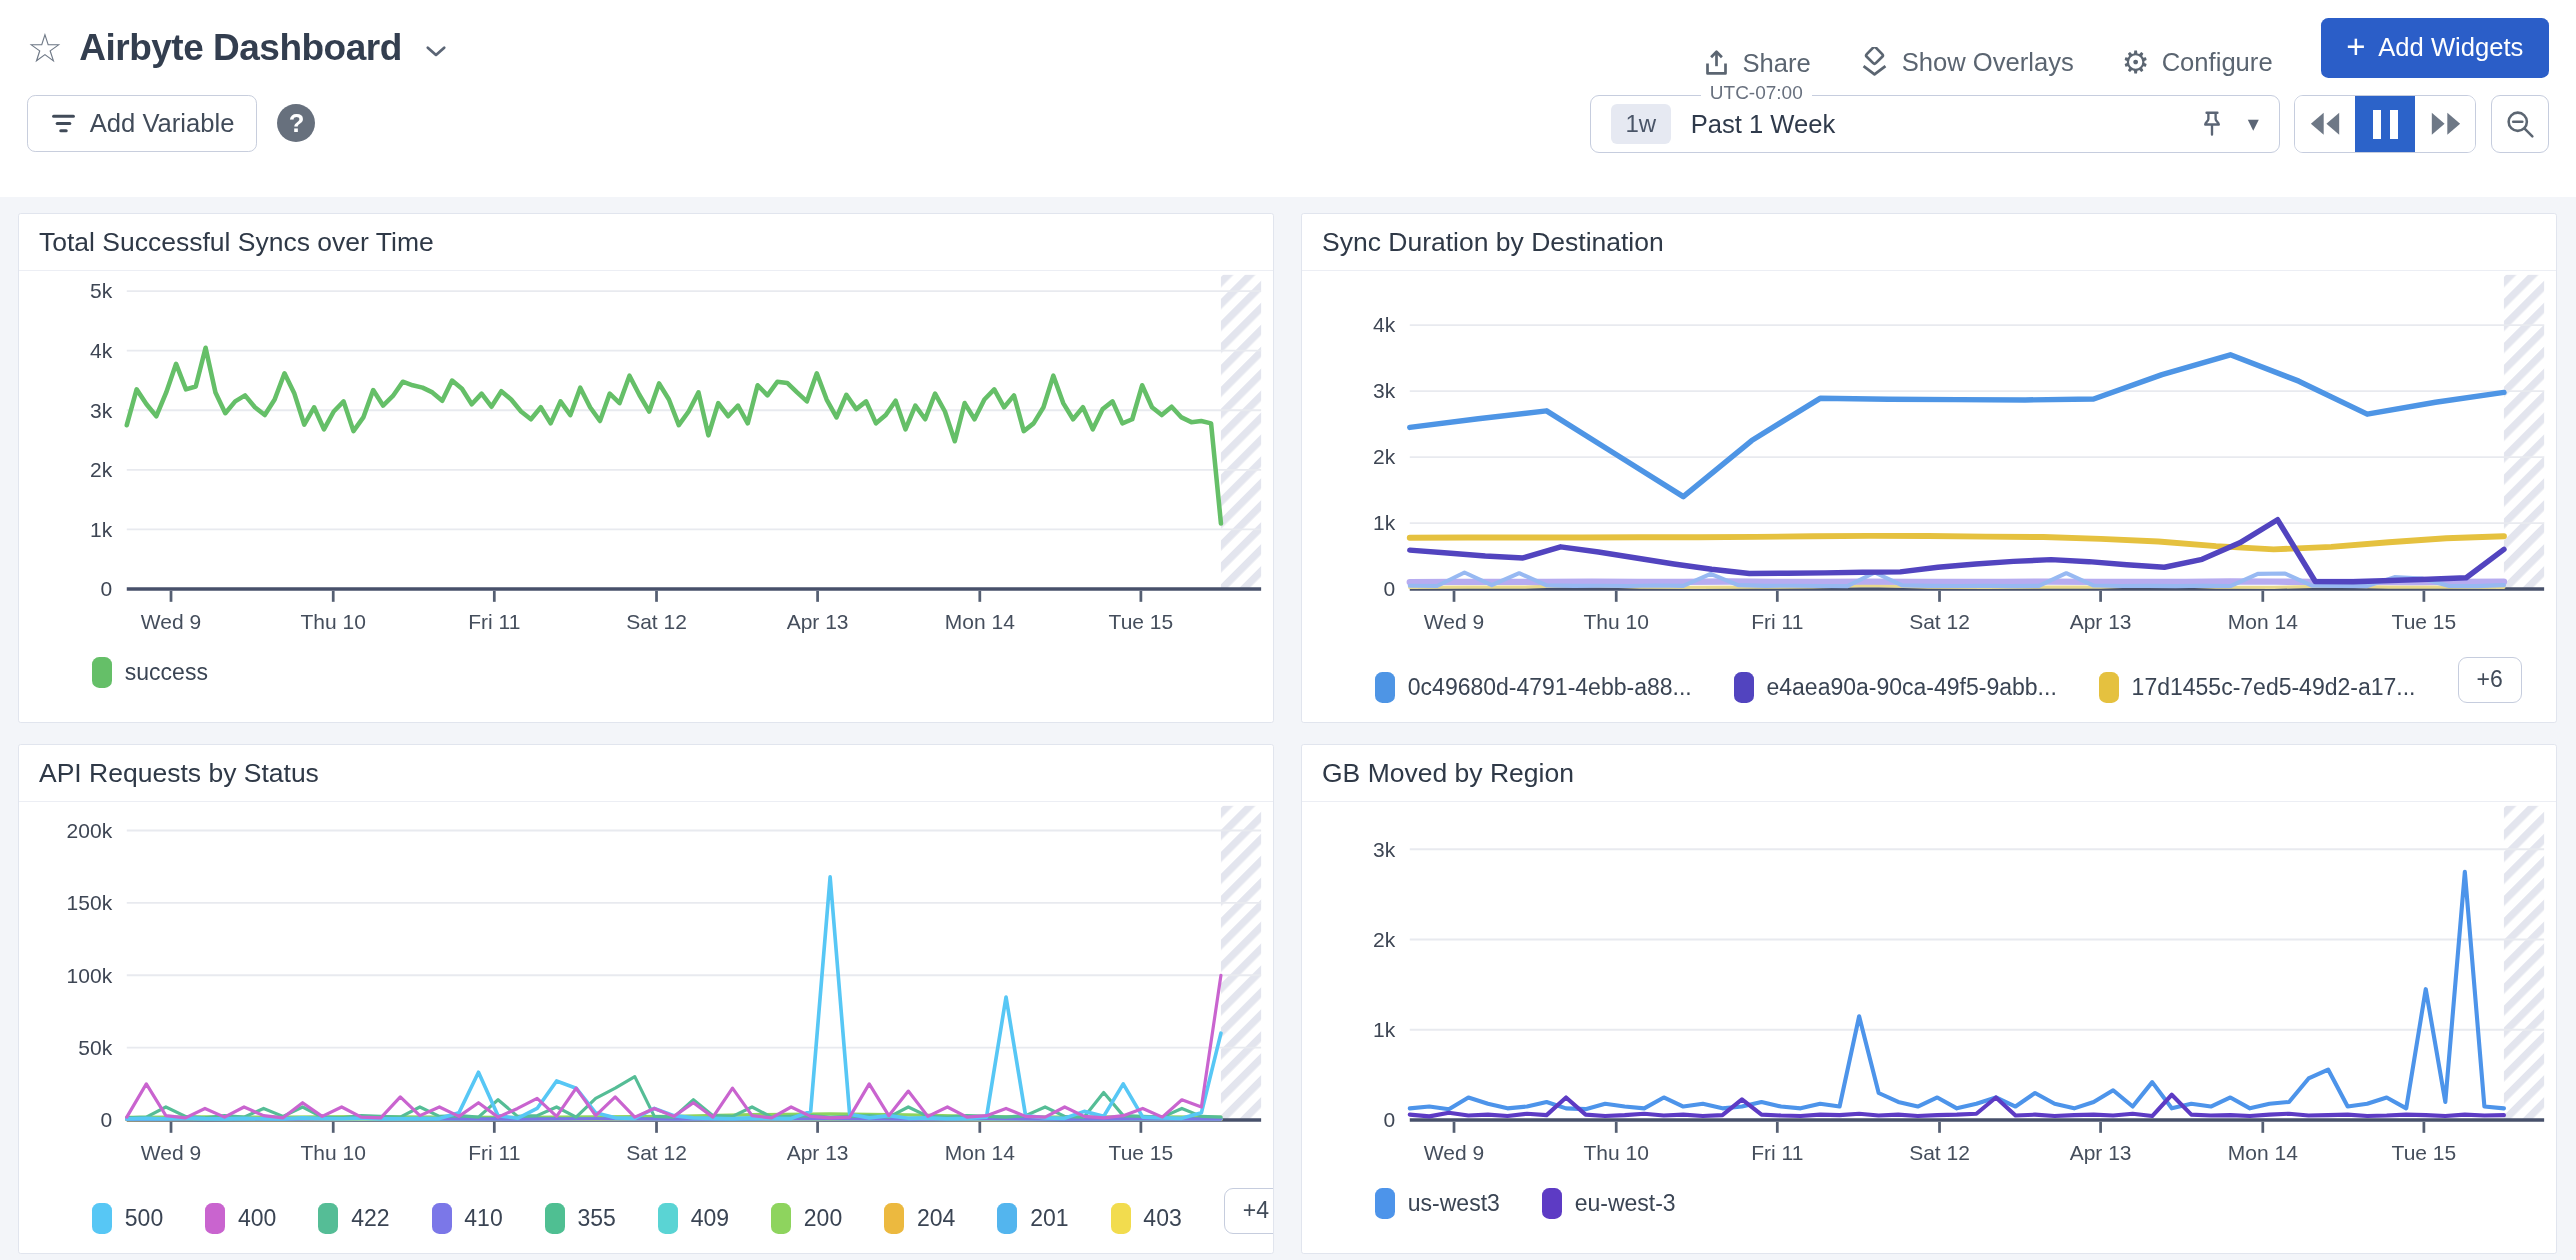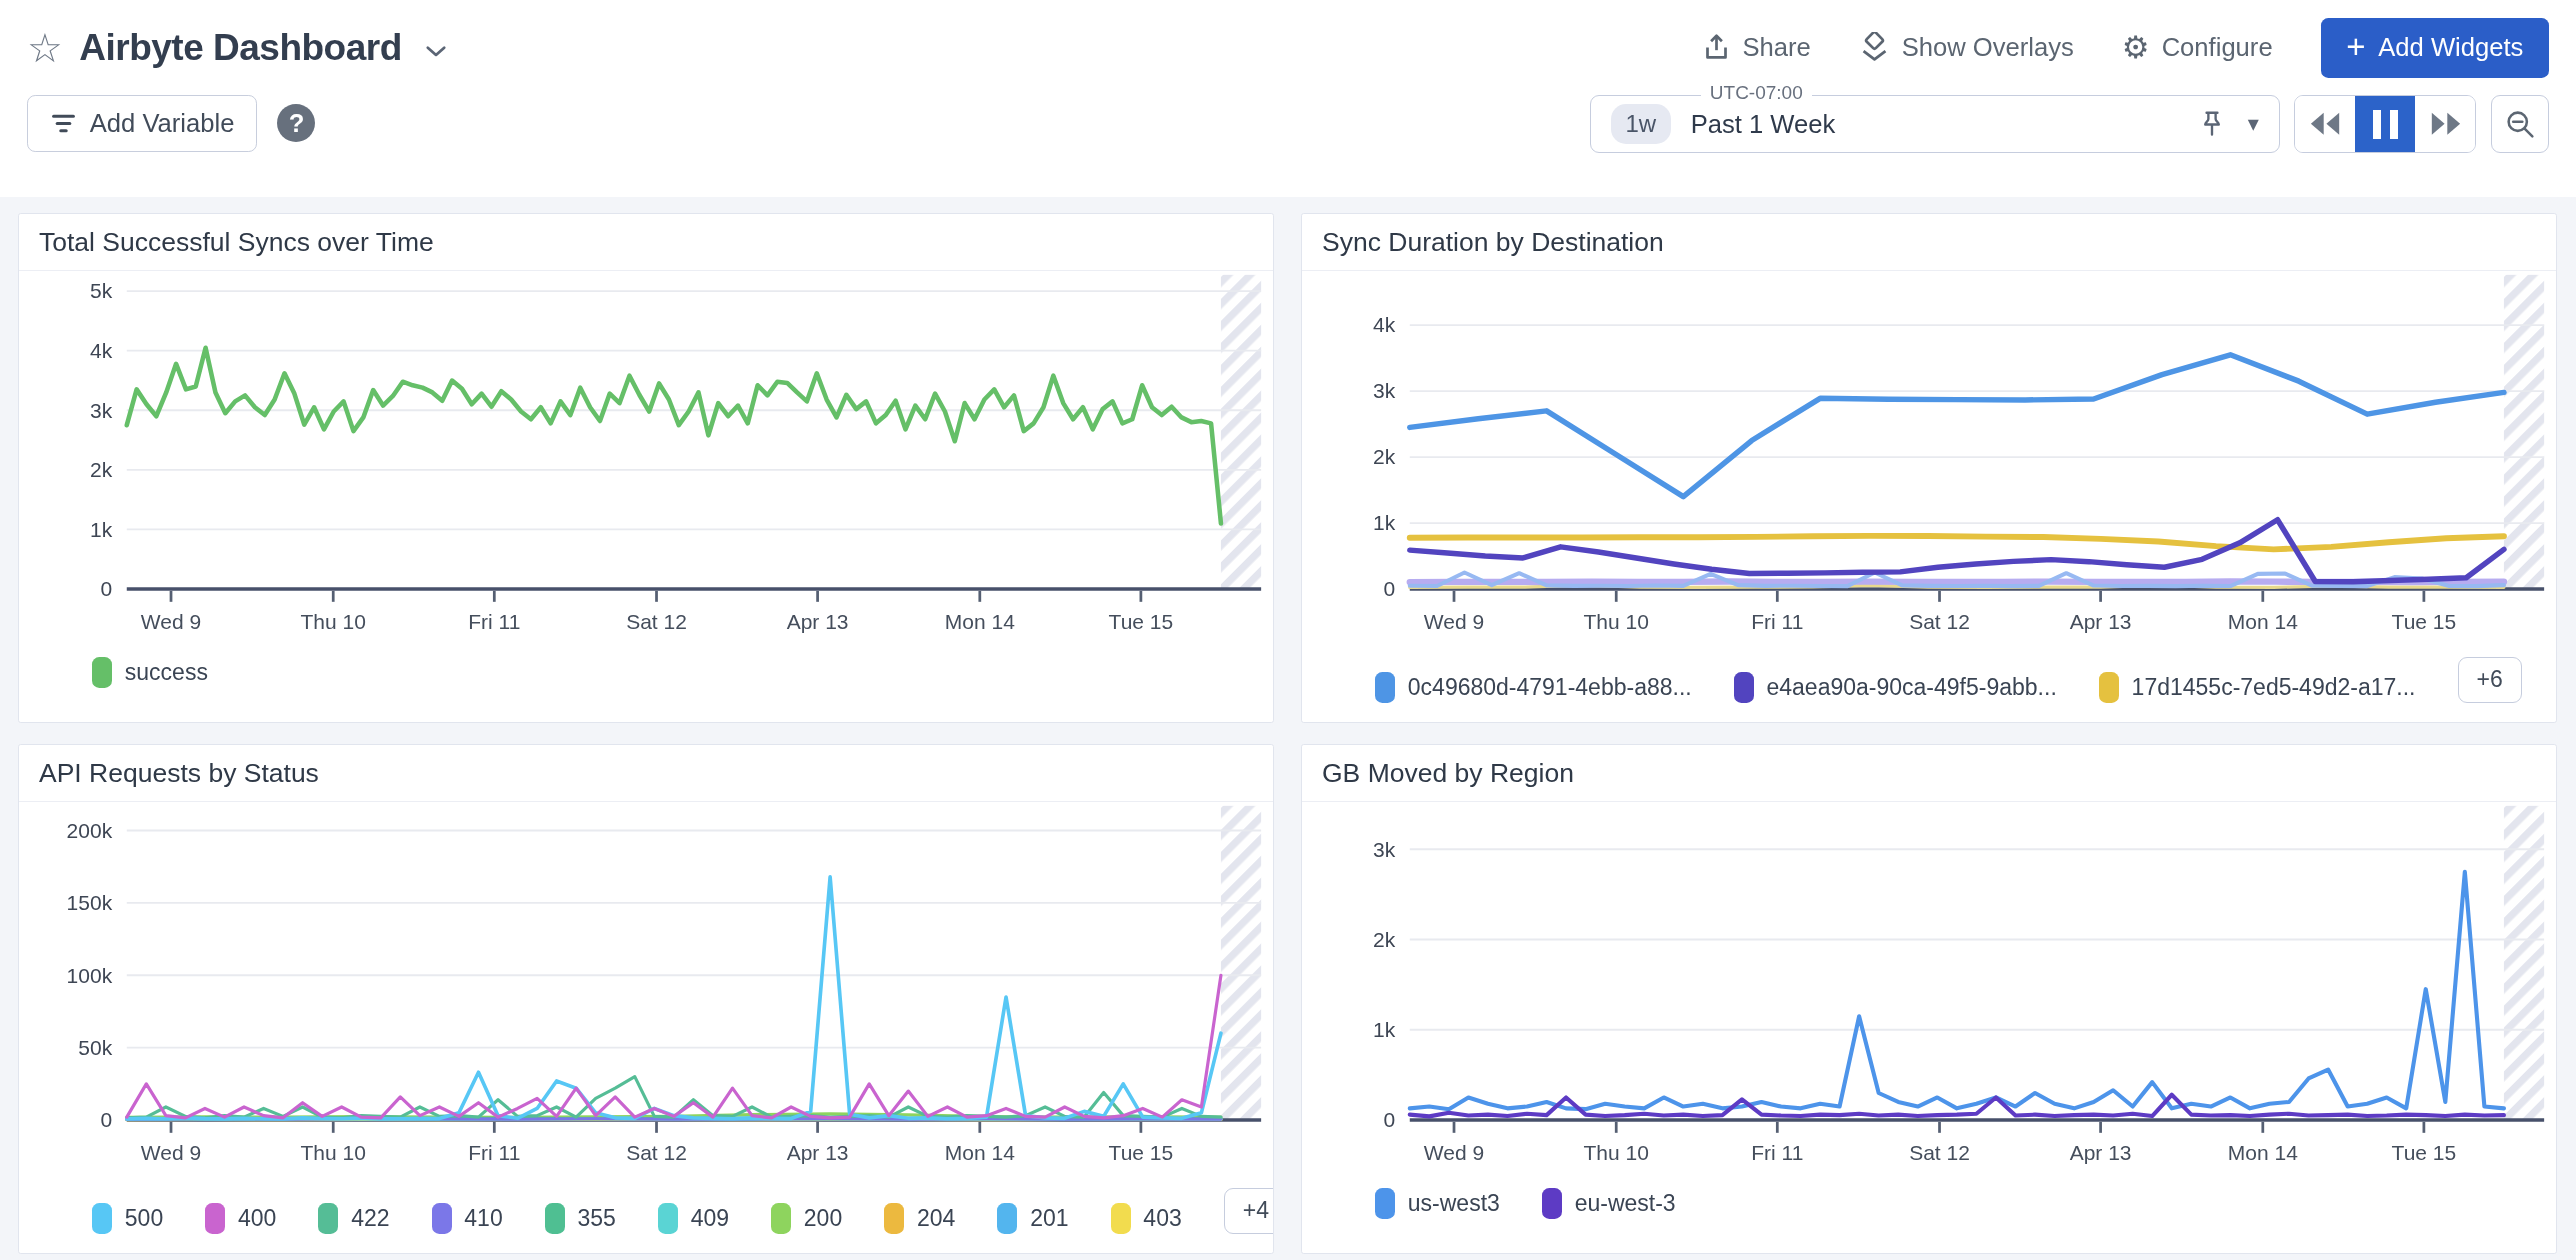--- a/index.html
+++ b/index.html
@@ -5,33 +5,33 @@
   * { margin:0; padding:0; box-sizing:border-box; }
   html,body { width:2576px; height:1261px; font-family:"Liberation Sans", sans-serif; background:#f3f5f9; }
 
   
   .header { background:#ffffff; height:197px; padding:0 27px; }
   .header-row1 { height:95px; display:flex; align-items:center; }
   .title-group { display:flex; align-items:center; gap:16.4px; }
   .star-icon { font-size:40px; color:#6e7886; line-height:1; cursor:pointer; }
   .dash-title { font-size:37px; font-weight:600; color:#333e4f; letter-spacing:-0.5px; }
   .title-caret { margin-left:5.5px; margin-top:7.3px; }
-  .header-actions { margin-left:auto; display:flex; align-items:center; gap:48px; }
+  .header-actions { margin-left:auto; display:flex; align-items:flex-end; gap:48px; }
   .action-btn { display:flex; align-items:center; gap:12px; font-size:25.6px; color:#5b6571; background:none; border:none; cursor:pointer; font-family:inherit; }
   .gear-glyph { font-size:31px; line-height:1; color:#5b6571; }
   .primary-btn { display:flex; align-items:center; gap:12.8px; background:#2b5ec8; color:#fff; font-size:25.6px; font-weight:500; border:none; border-radius:7.3px; height:60px; padding:0 25.6px; cursor:pointer; font-family:inherit; }
   .plus-glyph { font-size:33px; font-weight:400; line-height:1; margin-top:-2.7px; }
 
   .header-row2 { height:102px; display:flex; align-items:flex-start; }
   .add-var-btn { display:flex; align-items:center; gap:12.8px; height:57px; padding:9px 22px; background:#fff; border:1.4px solid #c8cedd; border-radius:8.2px; font-size:25.6px; color:#414b59; cursor:pointer; font-family:inherit; }
   .help-btn { width:38px; height:38px; margin:9px 0 0 20px; border-radius:50%; background:#67707d; color:#fff; font-size:25.6px; font-weight:700; border:none; display:flex; align-items:center; justify-content:center; cursor:pointer; font-family:inherit; }
   .time-controls { margin-left:auto; display:flex; align-items:flex-start; gap:14.6px; }
   .time-selector { position:relative; width:690px; height:58px; border:1.4px solid #c6cdde; border-radius:9px; background:#fff; display:flex; align-items:center; padding:0 20px; cursor:pointer; }
   .tz-label { position:absolute; top:-13.7px; left:110px; background:#fff; padding:0 9px; font-size:19px; color:#68707e; }
-  .range-chip { background:#e6e9f2; border-radius:15px; padding:6.4px 14.6px; font-size:24px; color:#4a5568; }
+  .range-chip { background:#e6e9f2; border-radius:6px; padding:6.4px 14.6px; font-size:24px; color:#4a5568; }
   .range-text { margin-left:20px; font-size:25.6px; color:#2f3a4b; font-weight:500; }
   .selector-icons { margin-left:auto; display:flex; align-items:center; gap:24px; }
   .caret-down { font-size:22px; color:#5b6575; }
   .nav-group { display:flex; height:58px; border:1.4px solid #c6cdde; border-radius:9px; overflow:hidden; background:#fff; }
   .nav-btn { width:60px; height:100%; display:flex; align-items:center; justify-content:center; background:#fff; border:none; cursor:pointer; }
   .nav-btn.active { background:#2c63c9; }
   .pause-bars { display:flex; gap:8.2px; }
   .pause-bars span { display:block; width:8.2px; height:29px; background:#fff; }
   .zoom-out-btn { width:58px; height:58px; border:1.4px solid #c6cdde; border-radius:9px; background:#fff; display:flex; align-items:center; justify-content:center; cursor:pointer; }
 

